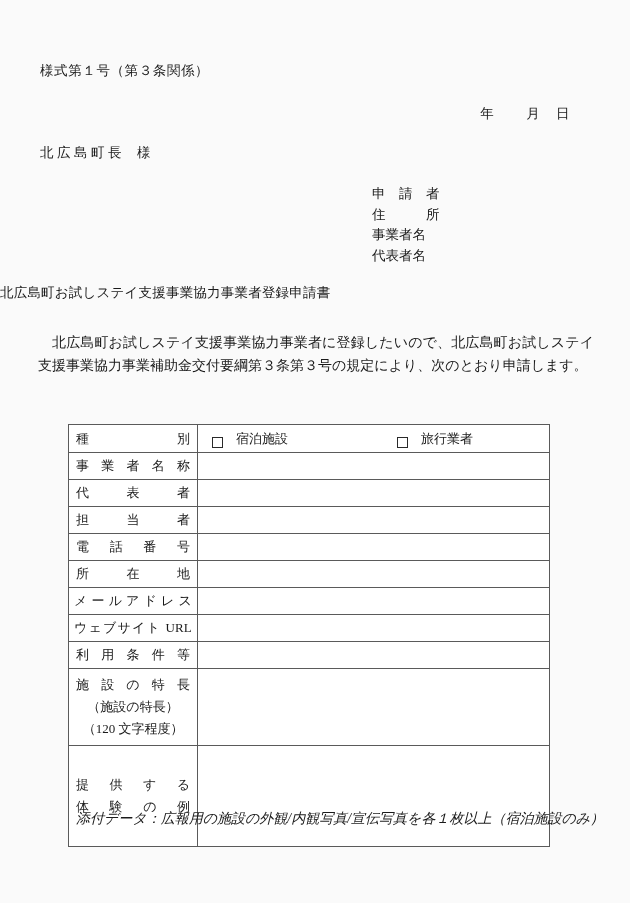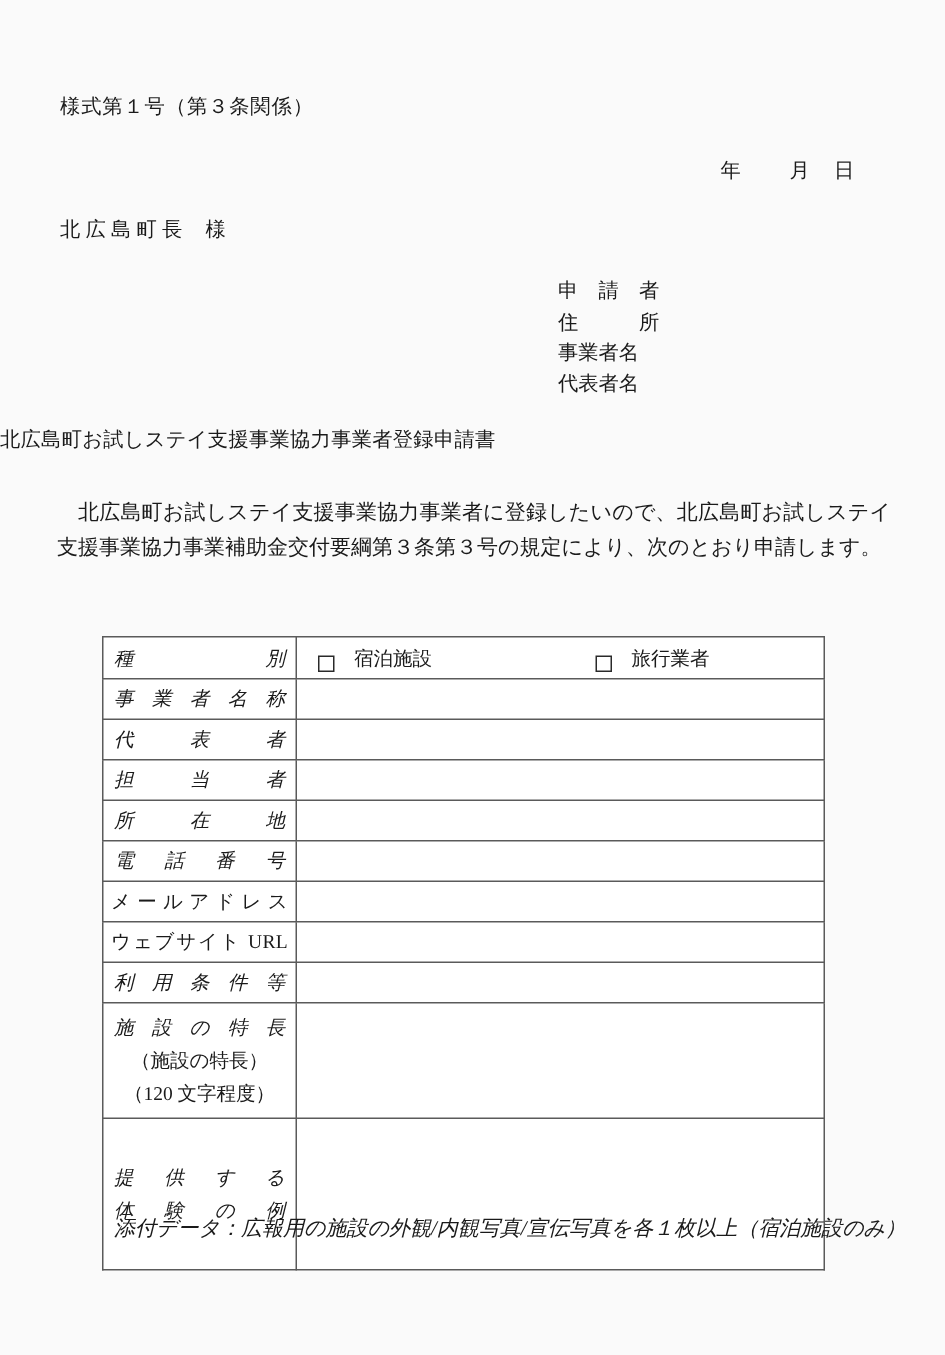--- a/index.html
+++ b/index.html
@@ -126,21 +126,20 @@
   .form-table td.value {
     background: #fff;
   }
   .lbl {
     display: block;
     padding: 0 7px;
     text-align: justify;
     text-align-last: justify;
     white-space: nowrap;
     line-height: 24px;
-    font-style: italic;
   }
   .lbl-plain {
     display: block;
     text-align: center;
     white-space: nowrap;
     line-height: 24px;
   }
   .lbl-narrow {
     display: block;
     padding: 0 5px;
@@ -263,28 +262,28 @@
 
       <tr>
         <td class="label">
           <span class="lbl">担当者</span>
         </td>
         <td class="value"></td>
       </tr>
 
       <tr>
         <td class="label">
+          <span class="lbl">電話番号</span>
+        </td>
+        <td class="value"></td>
+      </tr>
+
+      <tr>
+        <td class="label">
           <span class="lbl">所在地</span>
-        </td>
-        <td class="value"></td>
-      </tr>
-
-      <tr>
-        <td class="label">
-          <span class="lbl">電話番号</span>
         </td>
         <td class="value"></td>
       </tr>
 
       <tr>
         <td class="label">
           <span class="lbl-narrow">メールアドレス</span>
         </td>
         <td class="value"></td>
       </tr>

